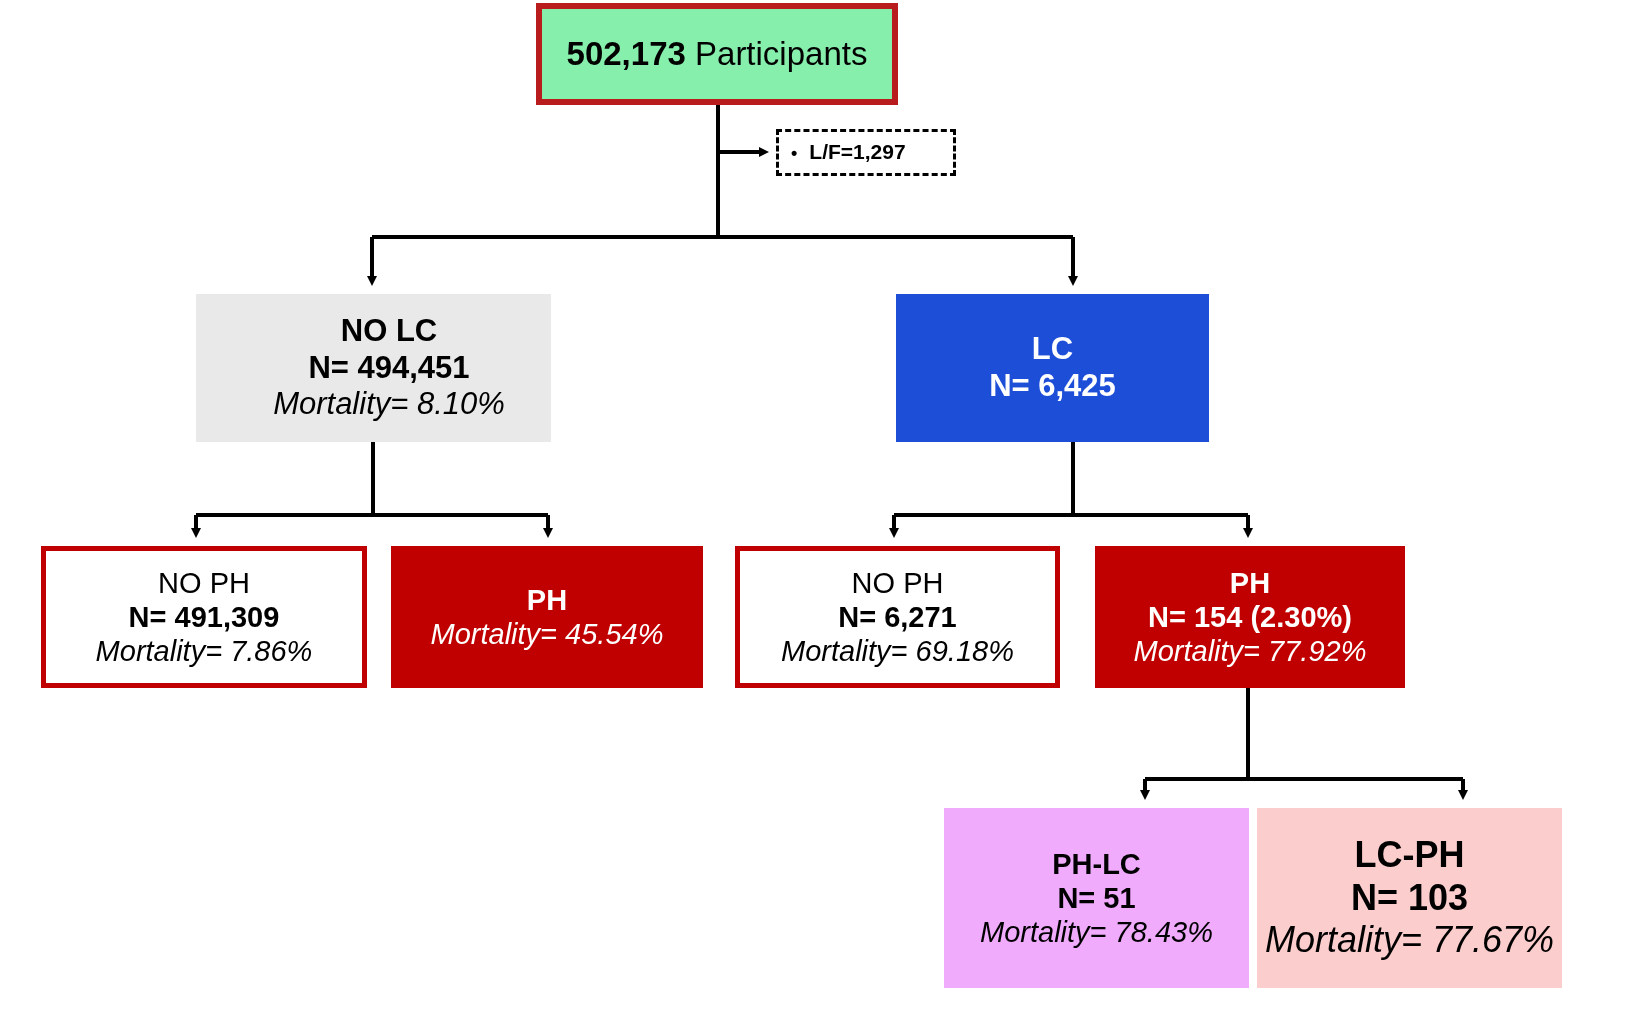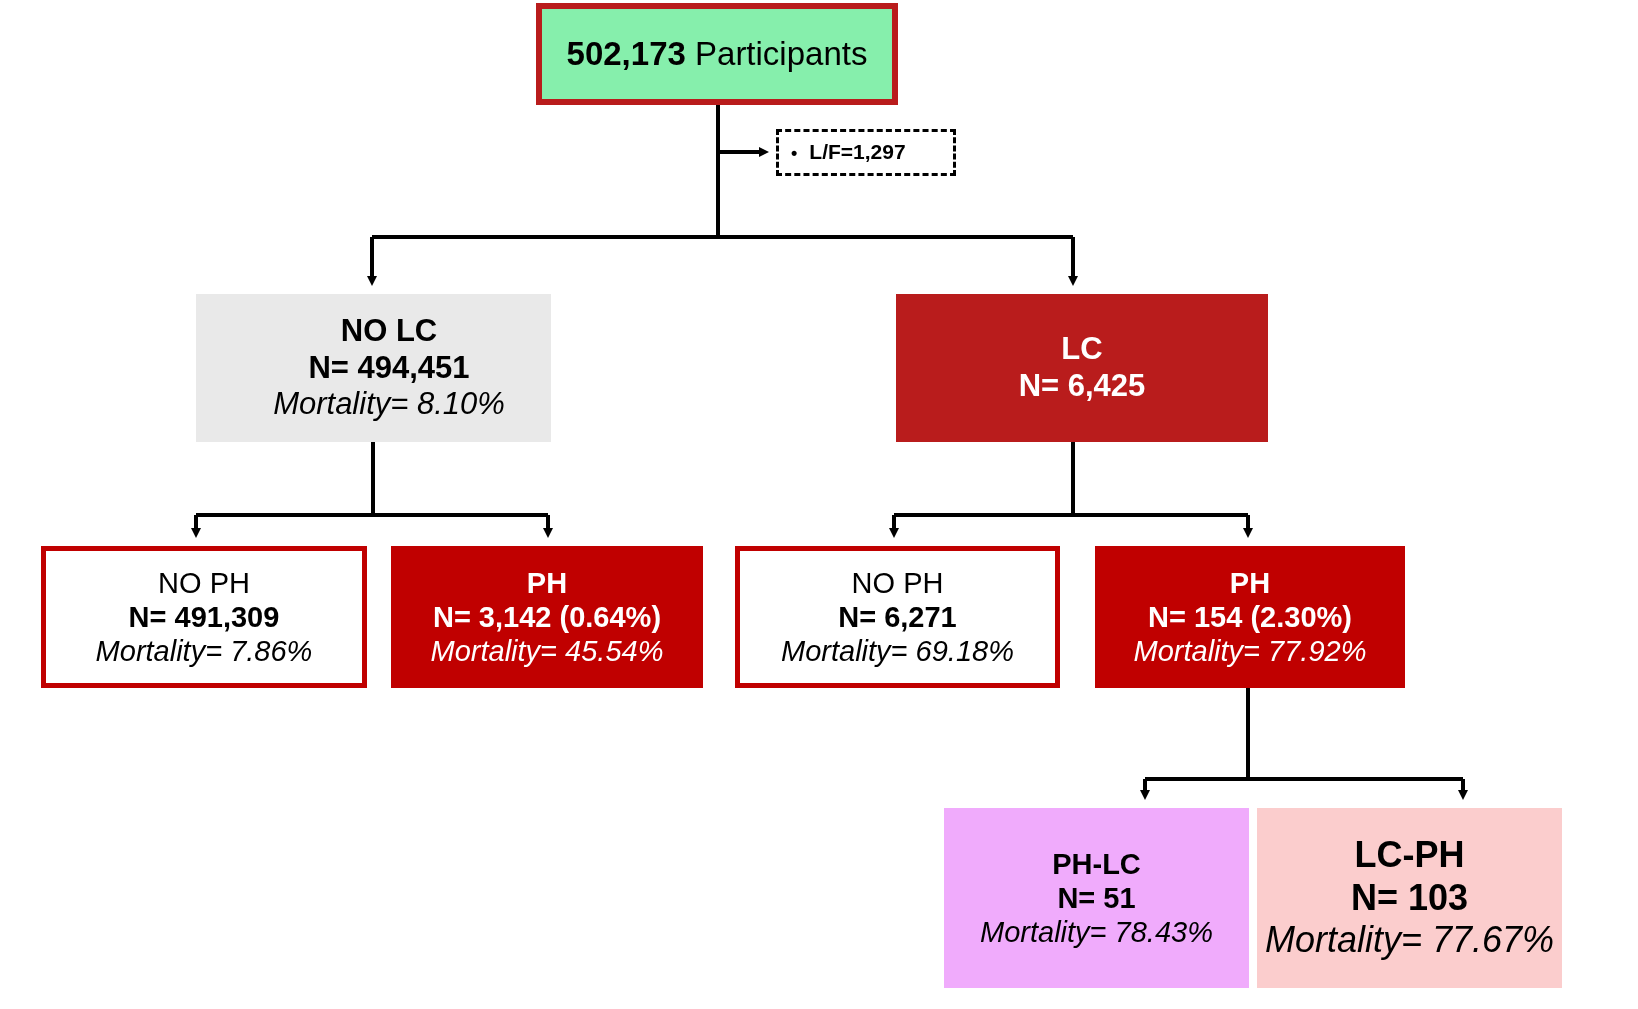--- a/index.html
+++ b/index.html
@@ -63,22 +63,22 @@
   #node-nolc {
     left: 196px; top: 294px; width: 355px; height: 148px;
     background: #e9e9e9;
     color: #000000;
     font-size: 31px;
     padding-left: 31px;
   }
   #node-nolc .l1, #node-nolc .l2 { font-weight: 700; }
 
   #node-lc {
-    left: 896px; top: 294px; width: 372px; height: 148px;
-    background: #b91c1c;
+    left: 896px; top: 294px; width: 313px; height: 148px;
+    background: #1d4ed8;
     color: #ffffff;
     font-size: 31px;
   }
   #node-lc .l1, #node-lc .l2 { font-weight: 700; }
 
   
   #node-nolc-noph {
     left: 41px; top: 546px; width: 326px; height: 142px;
     background: #ffffff;
     border: 5px solid #C00000;
@@ -199,21 +199,20 @@
   </div>
 
   <div class="node" id="node-nolc-noph">
     <div class="l1">NO PH</div>
     <div class="l2">N= 491,309</div>
     <div class="l3">Mortality= 7.86%</div>
   </div>
 
   <div class="node" id="node-nolc-ph">
     <div class="l1">PH</div>
-    <div class="l2">N= 3,142 (0.64%)</div>
     <div class="l3">Mortality= 45.54%</div>
   </div>
 
   <div class="node" id="node-lc-noph">
     <div class="l1">NO PH</div>
     <div class="l2">N= 6,271</div>
     <div class="l3">Mortality= 69.18%</div>
   </div>
 
   <div class="node" id="node-lc-ph">

